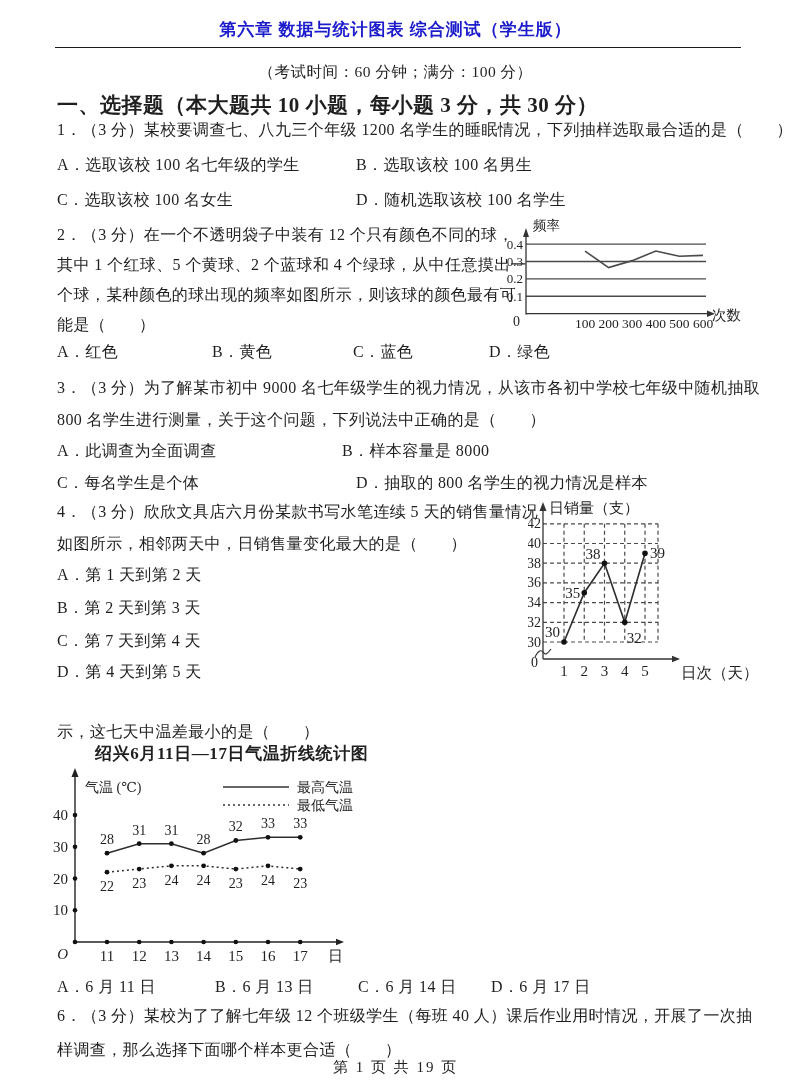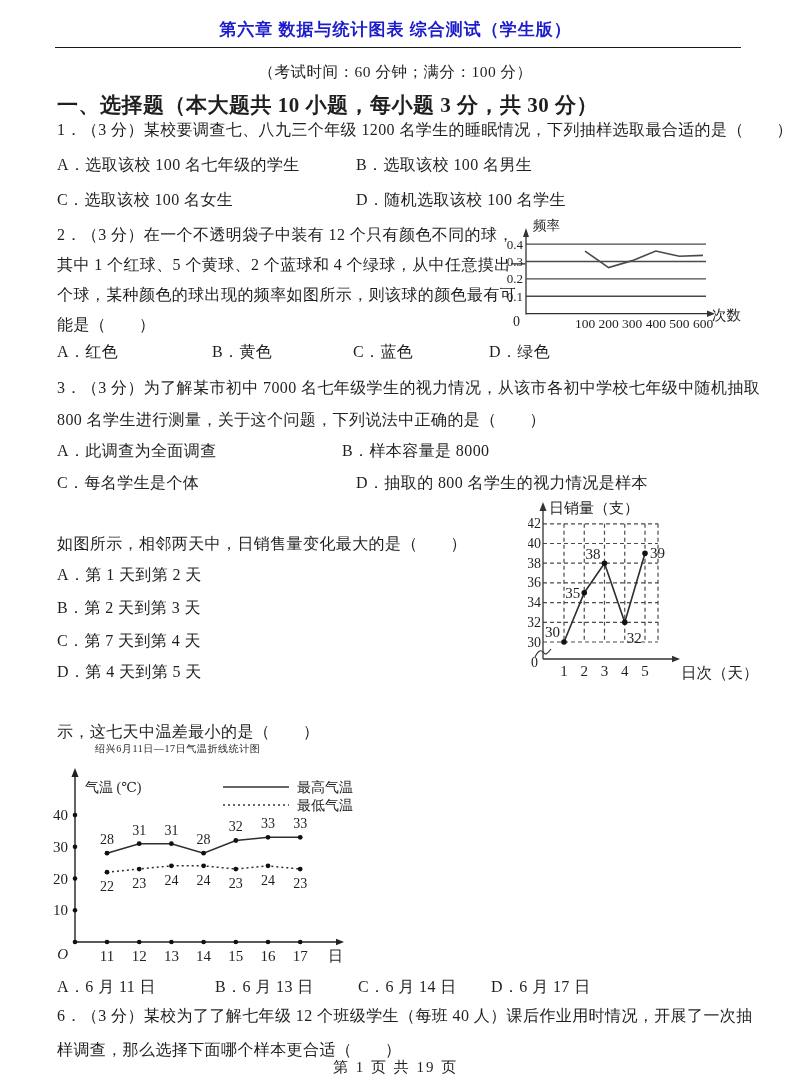--- a/index.html
+++ b/index.html
@@ -8,21 +8,21 @@
   .abs{position:absolute;white-space:nowrap;}
   .title{top:18px;left:0;width:791px;text-align:center;font-size:17px;font-weight:bold;
          color:#1c1ccd;letter-spacing:1px;}
   .rule{position:absolute;top:47px;left:55px;width:686px;border-top:1.6px solid #1a1a1a;}
   .info{top:62px;left:0;width:791px;text-align:center;font-size:15.5px;letter-spacing:.5px;}
   .section{top:91px;left:57px;font-size:21px;font-weight:bold;letter-spacing:.5px;}
   .line{font-size:16px;letter-spacing:.4px;line-height:22px;}
   .optrow{position:absolute;left:57px;height:22px;}
   .opt{position:absolute;top:0;font-size:16px;letter-spacing:.4px;white-space:nowrap;}
   .chartbox{position:absolute;}
-  .chart-title{position:absolute;font-size:10px;font-weight:400;letter-spacing:.6px;white-space:nowrap;}
+  .chart-title{position:absolute;font-size:17px;font-weight:700;letter-spacing:.6px;white-space:nowrap;}
   svg text{font-family:"Liberation Serif","DejaVu Serif",serif;fill:#1f1f1f;}
   .footer{top:1058px;left:0;width:791px;text-align:center;font-size:15px;letter-spacing:2px;}
 </style>
 </head>
 <body>
 
 <div class="page">
 
   <div class="abs title">第六章 数据与统计图表 综合测试（学生版）</div>
   <div class="rule"></div>
@@ -69,31 +69,32 @@
         <polyline points="85,33.06 108.6,49.59 132.2,42.63 155.8,33.06 179.39999999999998,38.28 203,37.41" fill="none" stroke="#4a4a4a" stroke-width="1.6"></polyline>
       </svg>
   </div>
   <div class="optrow" style="top:342px">
     <span class="opt" style="left:0">A．红色</span>
     <span class="opt" style="left:155px">B．黄色</span>
     <span class="opt" style="left:296px">C．蓝色</span>
     <span class="opt" style="left:432px">D．绿色</span>
   </div>
 
-  <div class="abs line" style="top:377px;left:57px">3．（3 分）为了解某市初中 7000 名七年级学生的视力情况，从该市各初中学校七年级中随机抽取</div>
+  <div class="abs line" style="top:377px;left:57px">3．（3 分）为了解某市初中 9000 名七年级学生的视力情况，从该市各初中学校七年级中随机抽取</div>
   <div class="abs line" style="top:409px;left:57px">800 名学生进行测量，关于这个问题，下列说法中正确的是（　　）</div>
   <div class="optrow" style="top:441px">
     <span class="opt" style="left:0">A．此调查为全面调查</span>
     <span class="opt" style="left:285px">B．样本容量是 8000</span>
   </div>
   <div class="optrow" style="top:473px">
     <span class="opt" style="left:0">C．每名学生是个体</span>
     <span class="opt" style="left:299px">D．抽取的 800 名学生的视力情况是样本</span>
   </div>
 
+  <div class="abs line" style="top:501px;left:57px">4．（3 分）欣欣文具店六月份某款书写水笔连续 5 天的销售量情况</div>
   <div class="abs line" style="top:533px;left:57px">如图所示，相邻两天中，日销售量变化最大的是（　　）</div>
   <div class="abs line" style="top:564px;left:57px">A．第 1 天到第 2 天</div>
   <div class="abs line" style="top:597px;left:57px">B．第 2 天到第 3 天</div>
   <div class="abs line" style="top:630px;left:57px">C．第 7 天到第 4 天</div>
   <div class="abs line" style="top:661px;left:57px">D．第 4 天到第 5 天</div>
   <div class="chartbox" style="left:528px;top:495px;width:262px;height:192px">
     <svg id="chart-sales" width="262" height="192" viewBox="0 0 262 192">
         <line x1="15" y1="147" x2="130" y2="147" stroke="#4a4a4a" stroke-width="1.2" stroke-dasharray="4 3"></line>
         <text x="13" y="151.5" text-anchor="end" font-size="14">30</text>
         <line x1="15" y1="127.3" x2="130" y2="127.3" stroke="#4a4a4a" stroke-width="1.2" stroke-dasharray="4 3"></line>

